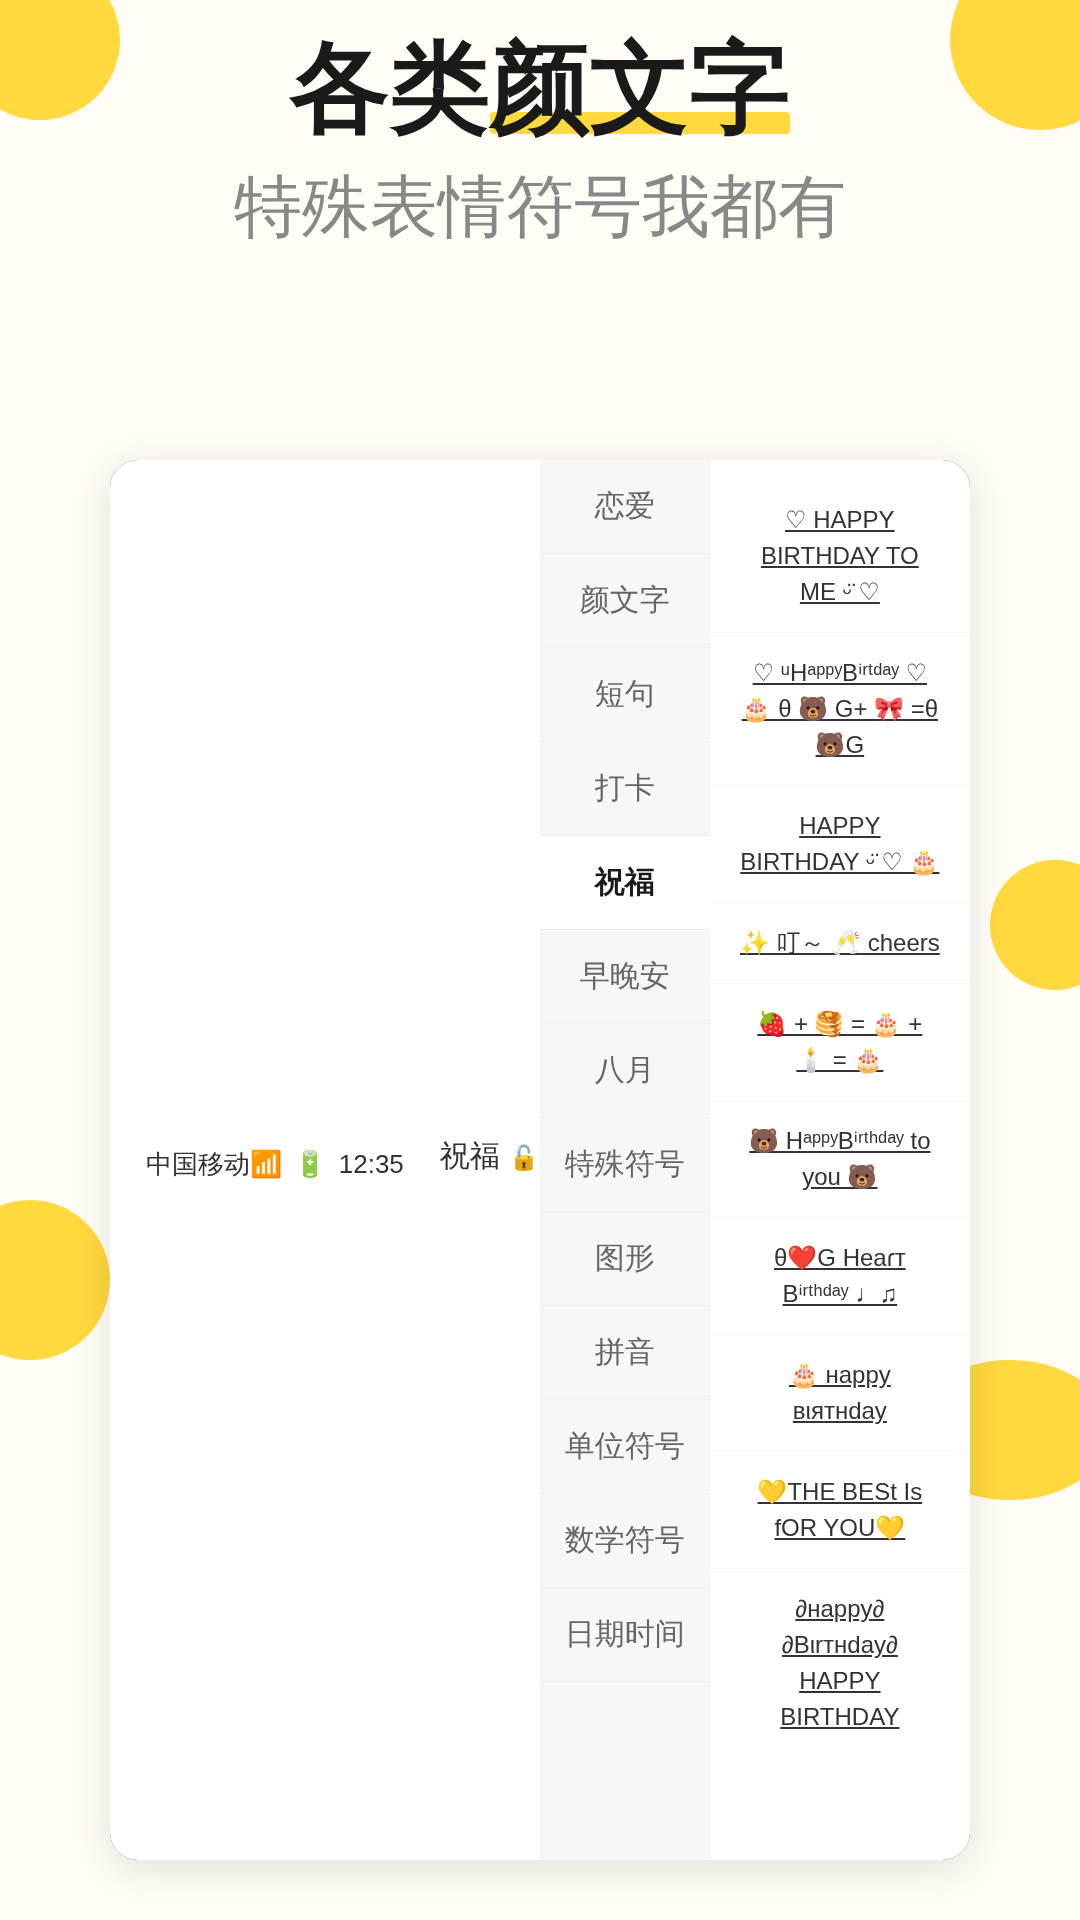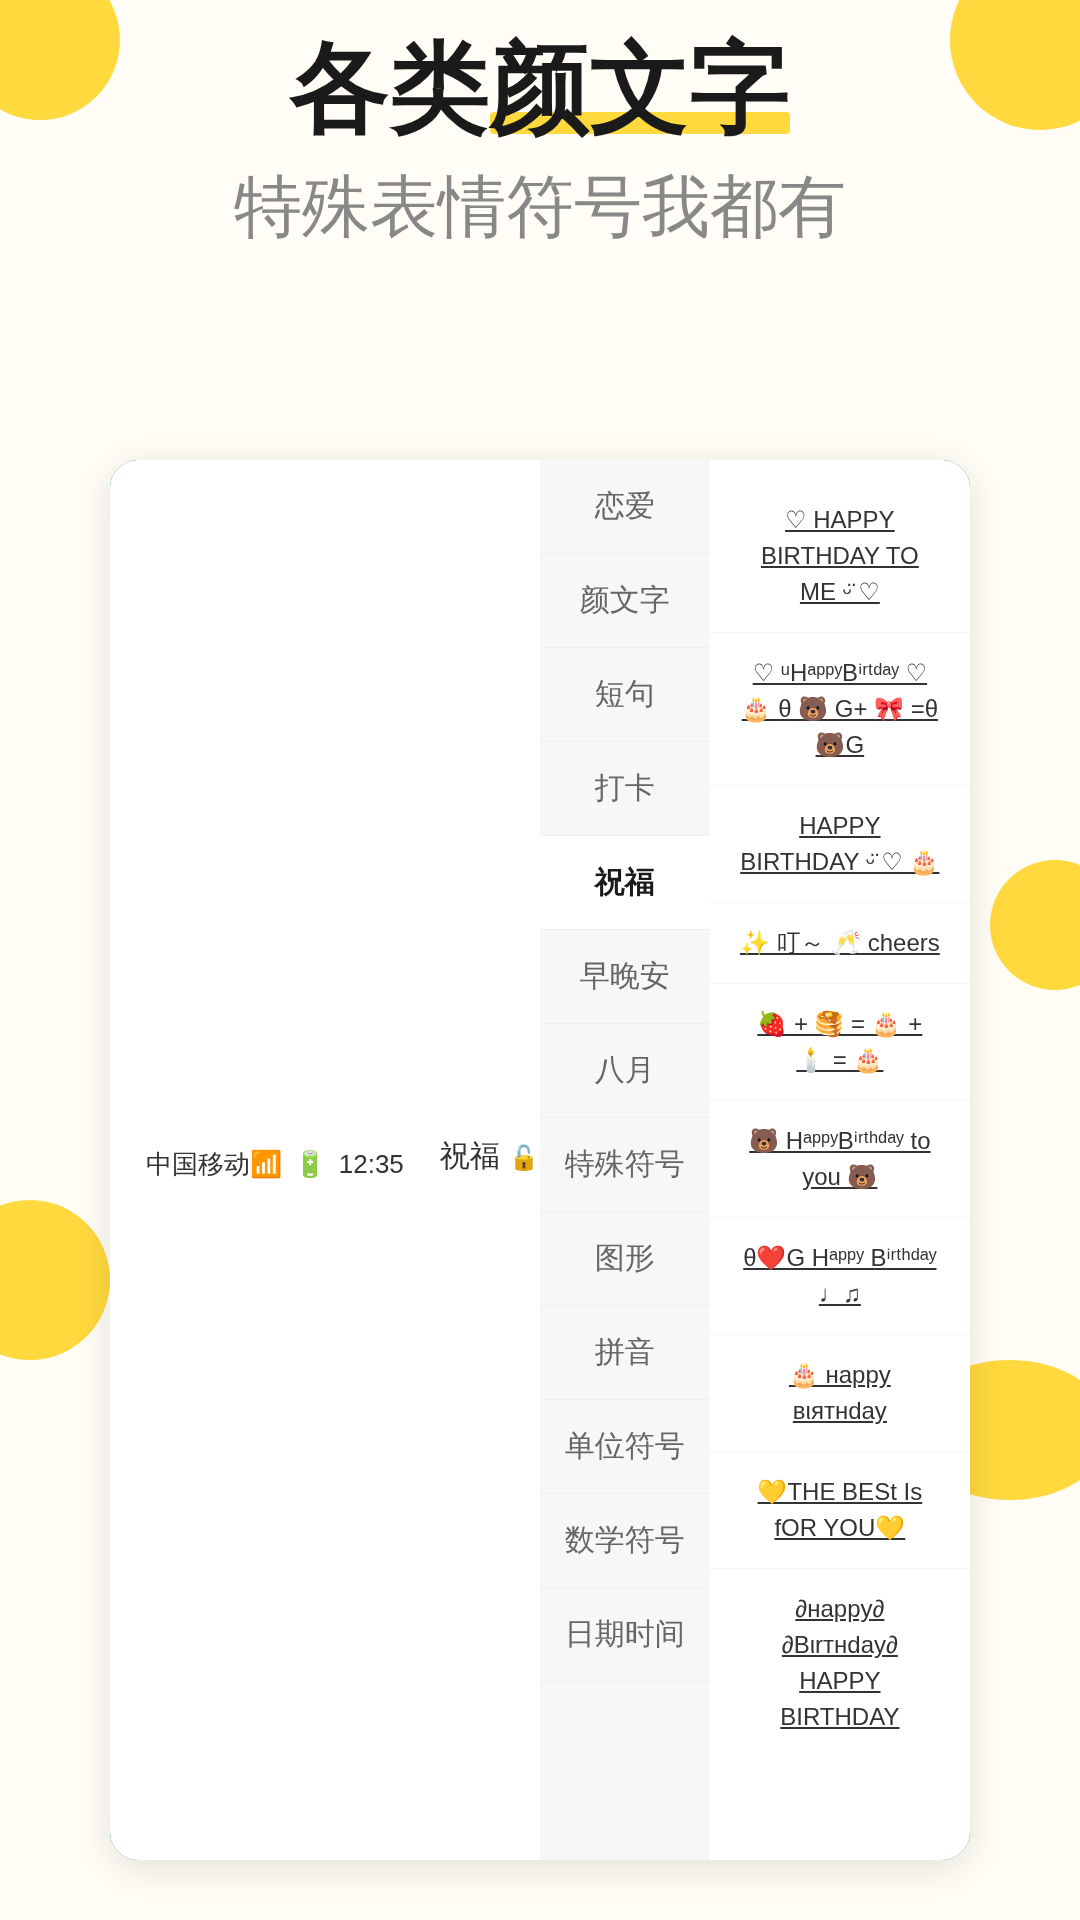--- a/index.html
+++ b/index.html
@@ -232,20 +232,20 @@
         <div class="sidebar-item">日期时间</div>
       </div>
 
     <div class="content-area">
     <div class="content-item">♡ HAPPY BIRTHDAY TO ME ᵕ̈ ♡</div>
         <div class="content-item">♡ ᵘHᵃᵖᵖʸBⁱʳᵗᵈᵃʸ ♡ 🎂  θ 🐻 G+ 🎀 =θ 🐻G</div>
         <div class="content-item">HAPPY BIRTHDAY ᵕ̈ ♡ 🎂</div>
         <div class="content-item">✨ 叮～ 🥂 cheers</div>
         <div class="content-item">🍓 + 🥞 = 🎂 + 🕯️ = 🎂</div>
         <div class="content-item">🐻 HᵃᵖᵖʸBⁱʳᵗʰᵈᵃʸ to you 🐻</div>
-        <div class="content-item">θ❤️G Hᵃᵖᵖʸ Bⁱʳᵗʰᵈᵃʸ ♩♫</div>
+        <div class="content-item">θ❤️G Heaɾт Bⁱʳᵗʰᵈᵃʸ ♩♫</div>
         <div class="content-item">🎂 нappy вιятнday</div>
         <div class="content-item">💛THE BESt Is fOR YOU💛</div>
         <div class="content-item">∂нappy∂ ∂Bιrтнday∂  HAPPY BIRTHDAY</div>
       </div>
 
   </div>
 </div>
 
 </body></html>

